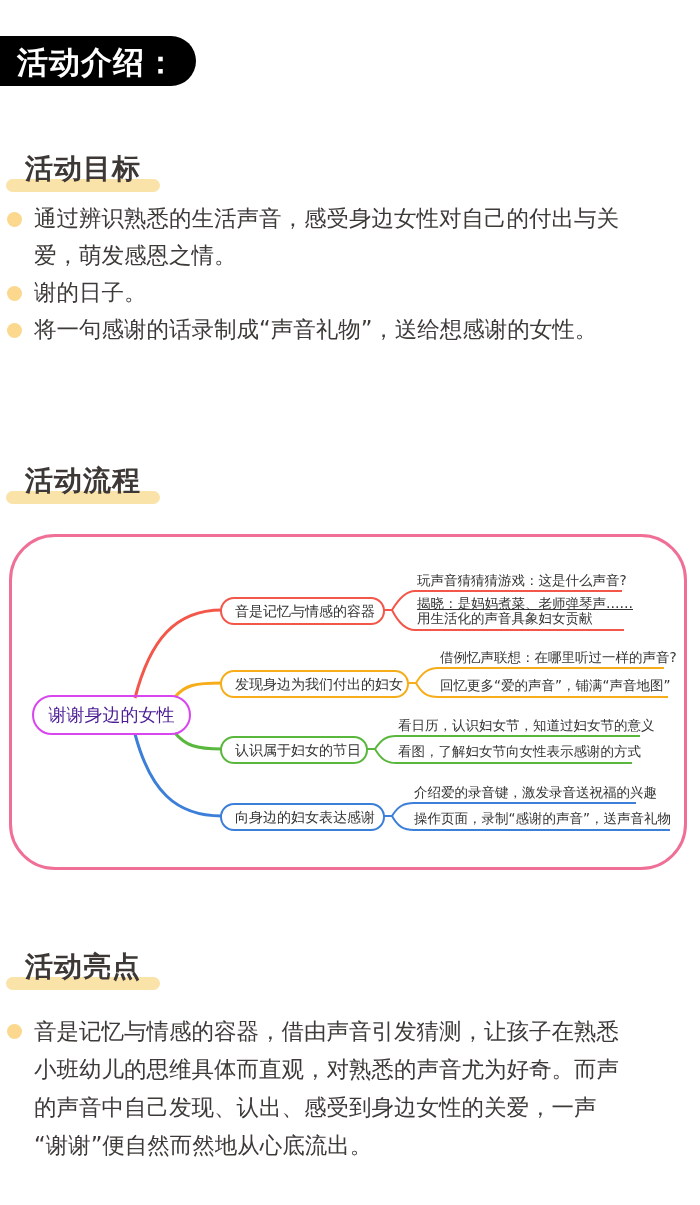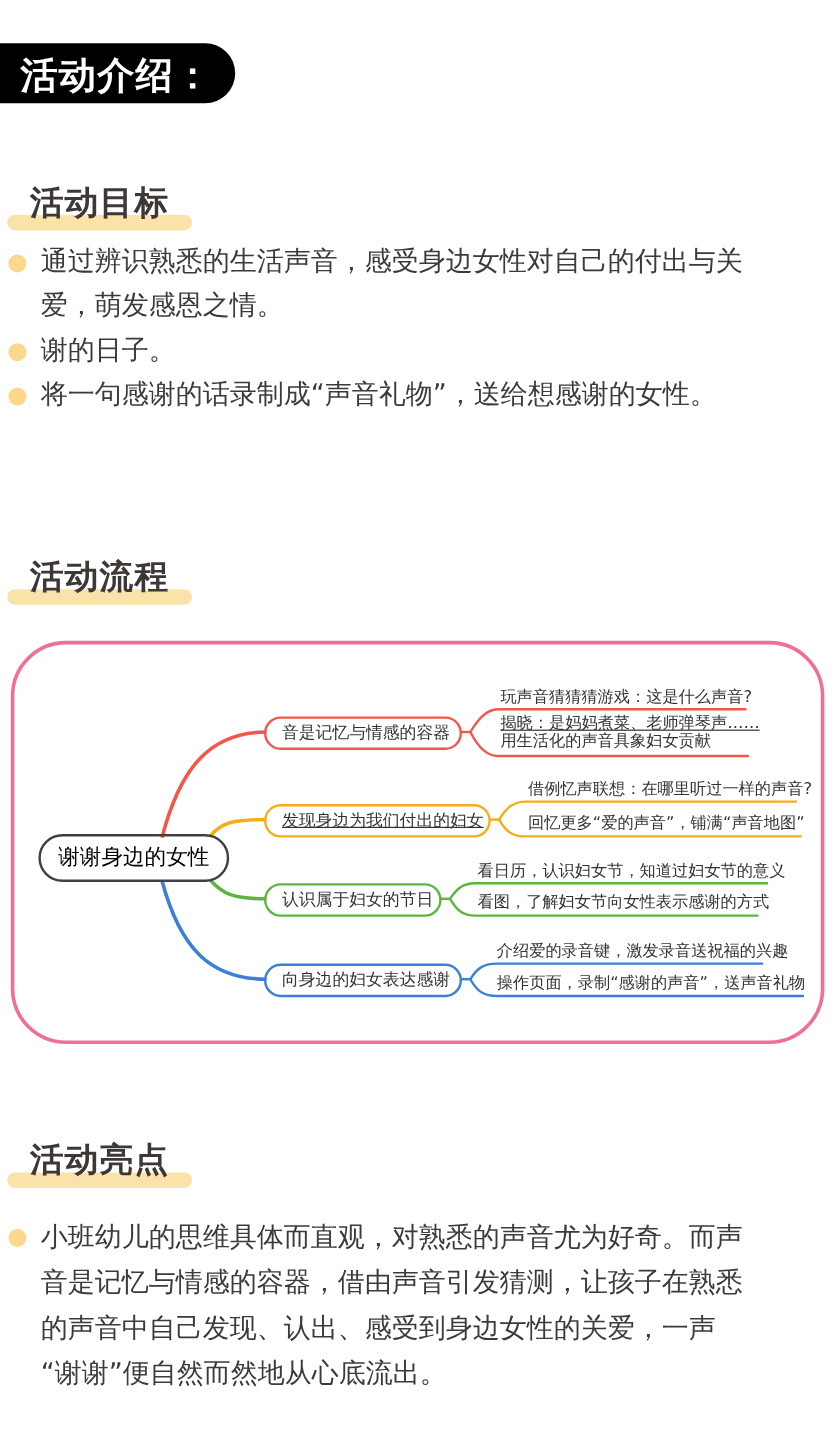--- a/index.html
+++ b/index.html
@@ -17,22 +17,22 @@
   .bullets { position:absolute; left:0; width:700px; }
   .bullet { position:relative; padding-left:34px; font-size:22.5px; line-height:37px;
             color:#3d3a38; margin-bottom:0; }
   .bullet .dot { position:absolute; left:7px; top:12px; width:15px; height:15px;
                  border-radius:50%; background:#fbd88e; }
   .mm-frame { position:absolute; left:9px; top:534px; width:678px; height:336px;
               border:3px solid #f06f97; border-radius:46px; box-sizing:border-box; }
   .mm-svg { position:absolute; left:0; top:0; }
   .mm-text { position:absolute; font-size:13.5px; color:#333; white-space:nowrap; }
   .mm-root { position:absolute; left:32px; top:695px; width:159px; height:40px;
-             border:2px solid #404040; border-radius:20px; box-sizing:border-box;
-             font-size:18px; color:#000000; text-align:center; line-height:36px; }
+             border:2px solid #d946ef; border-radius:20px; box-sizing:border-box;
+             font-size:18px; color:#4c1d95; text-align:center; line-height:36px; }
   .mm-node { position:absolute; height:28px; border:2px solid; border-radius:14px;
              box-sizing:border-box; font-size:14px; color:#333; line-height:24px;
              padding-left:13px; }
 </style>
 </head>
 <body>
 
 <div class="banner">
   <span>活动介绍：</span>
 </div>
@@ -88,21 +88,21 @@
 
     <path d="M384 816 L392 816" stroke="#3c7fd8"></path>
     <path d="M392 816 C 398 806, 404 803, 414 803 L636 803" stroke="#3c7fd8"></path>
     <path d="M392 816 C 398 827, 404 830, 414 830 L670 830" stroke="#3c7fd8"></path>
   </g>
 </svg>
 
 <div class="mm-root">谢谢身边的女性</div>
 
 <div class="mm-node" style="left:220px; top:597px; width:165px; border-color:#f2574a;">音是记忆与情感的容器</div>
-<div class="mm-node" style="left:220px; top:670px; width:189px; border-color:#f7ad1a;text-decoration:underline;">发现身边为我们付出的妇女</div>
+<div class="mm-node" style="left:220px; top:670px; width:189px; border-color:#f7ad1a;">发现身边为我们付出的妇女</div>
 <div class="mm-node" style="left:220px; top:736px; width:148px; border-color:#5ab73d;">认识属于妇女的节日</div>
 <div class="mm-node" style="left:220px; top:803px; width:165px; border-color:#3c7fd8;">向身边的妇女表达感谢</div>
 
 <div class="mm-text" style="left:417px; top:572px;">玩声音猜猜猜游戏：这是什么声音?</div>
 <div class="mm-text" style="left:417px; top:596px; line-height:15px;text-decoration:underline;">揭晓：是妈妈煮菜、老师弹琴声……</div>
 <div class="mm-text" style="left:417px; top:611px; line-height:15px;">用生活化的声音具象妇女贡献</div>
 
 <div class="mm-text" style="left:440px; top:649px;">借例忆声联想：在哪里听过一样的声音?</div>
 <div class="mm-text" style="left:440px; top:677px;">回忆更多“爱的声音”，铺满“声音地图”</div>
 
@@ -113,18 +113,18 @@
 <div class="mm-text" style="left:414px; top:810px;">操作页面，录制“感谢的声音”，送声音礼物</div>
 
 <div class="sec-title" style="top:948px;">
   <div class="hl"></div>
   <span>活动亮点</span>
 </div>
 
 <div class="bullets" style="top:1012px;">
   <div class="bullet" style="line-height:38px;">
     <span class="dot"></span>
+    <div>音是记忆与情感的容器，借由声音引发猜测，让孩子在熟悉</div>
     <div>小班幼儿的思维具体而直观，对熟悉的声音尤为好奇。而声</div>
-    <div>音是记忆与情感的容器，借由声音引发猜测，让孩子在熟悉</div>
     <div>的声音中自己发现、认出、感受到身边女性的关爱，一声</div>
     <div>“谢谢”便自然而然地从心底流出。</div>
   </div>
 </div>
 
 </body></html>

